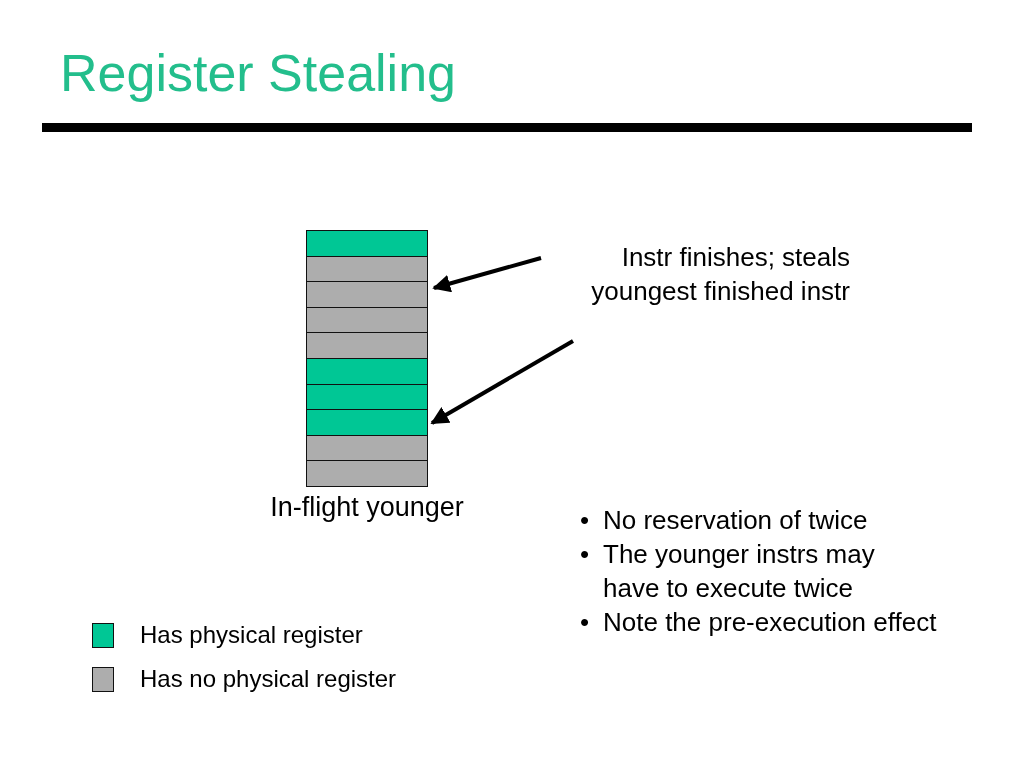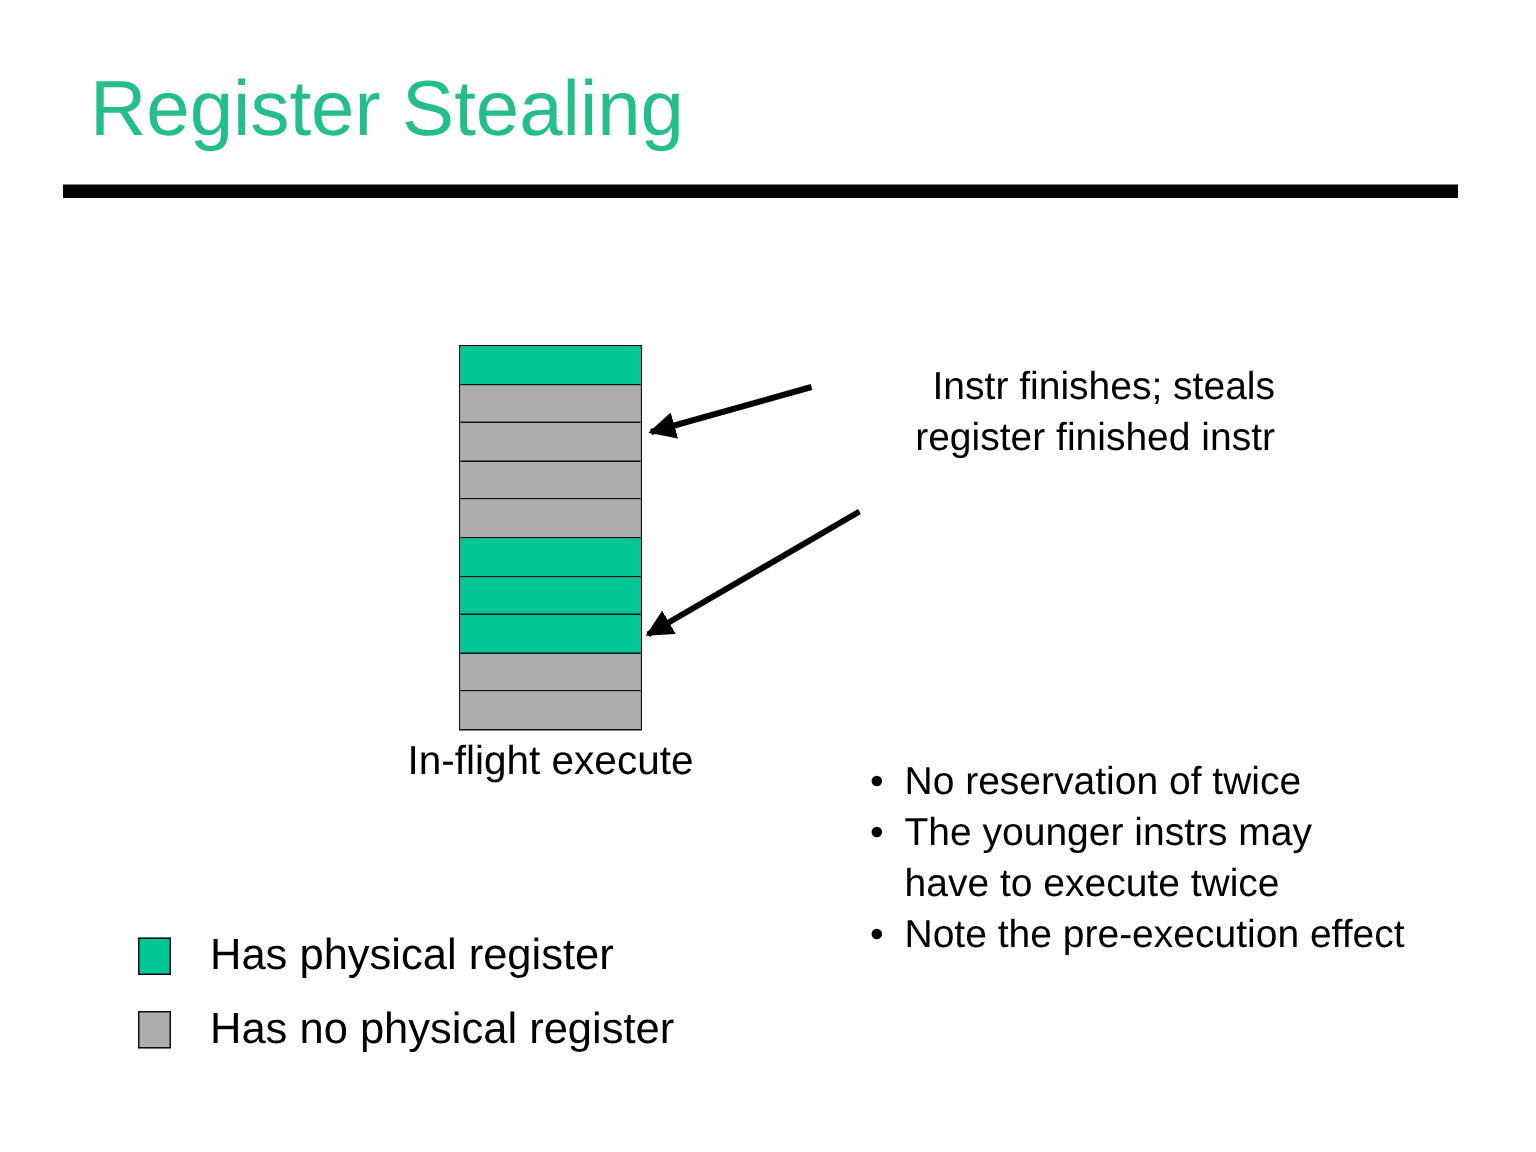--- a/index.html
+++ b/index.html
@@ -101,21 +101,21 @@
   .legend-swatch {
     width: 22px;
     height: 25px;
     border: 1.5px solid #111111;
     box-sizing: border-box;
   }
   .legend-swatch.has-register { background: var(--green, #00C795); }
   .legend-swatch.no-register  { background: var(--gray, #ADADAD); }
   .legend-label {
     margin-left: 26px;
-    font-size: 29px;
+    font-size: 24px;
     color: #000000;
     white-space: nowrap;
   }
 </style>
 </head>
 <body>
 
 <div class="slide">
 
   <h1 class="slide-title">Register Stealing</h1>
@@ -130,34 +130,34 @@
       <div class="cell no-register"></div>
       <div class="cell has-register"></div>
       <div class="cell has-register"></div>
       <div class="cell has-register"></div>
       <div class="cell no-register"></div>
       <div class="cell no-register"></div>
     </div>
 
   <div class="annotation">
     <div>Instr finishes; steals</div>
-    <div>register finished instr</div>
+    <div>youngest finished instr</div>
   </div>
 
   <svg class="arrow-layer" viewBox="0 0 1024 768" xmlns="http://www.w3.org/2000/svg">
     <defs>
       <marker id="arrowhead" viewBox="0 0 10 10" refX="9" refY="5" markerWidth="4.5" markerHeight="4.5" orient="auto">
         <path d="M0,0 L10,5 L0,10 z" fill="#000000"></path>
       </marker>
     </defs>
     <line x1="541" y1="258" x2="434" y2="288" stroke="#000000" stroke-width="4" marker-end="url(#arrowhead)"></line>
     <line x1="573" y1="341" x2="432" y2="423" stroke="#000000" stroke-width="4" marker-end="url(#arrowhead)"></line>
   </svg>
 
-  <div class="window-label">In-flight execute</div>
+  <div class="window-label">In-flight younger</div>
 
   <div class="notes">
     <div class="note-line">
       <span class="note-marker">•</span>
       <span>No reservation of twice</span>
     </div>
     <div class="note-line">
       <span class="note-marker">•</span>
       <span>The younger instrs may</span>
     </div>

